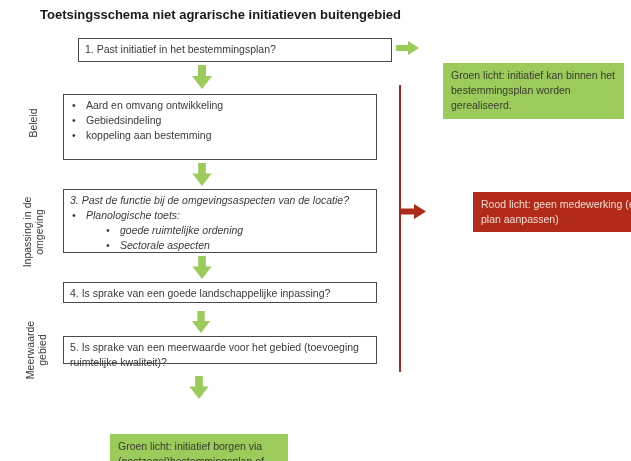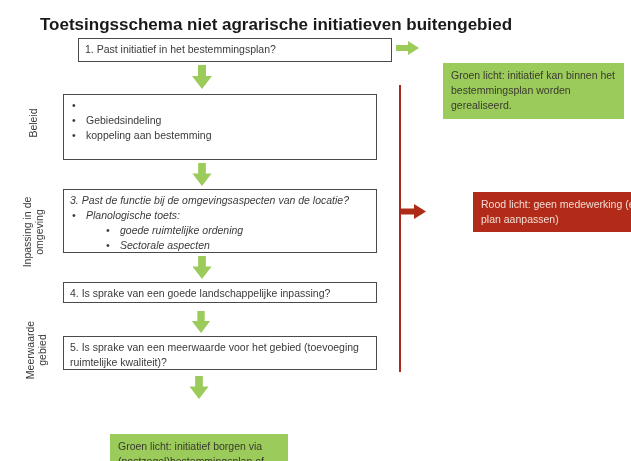--- a/index.html
+++ b/index.html
@@ -7,43 +7,43 @@
     position: relative;
     width: 631px;
     height: 461px;
     background: #ffffff;
     font-family: "Liberation Sans", sans-serif;
     color: #3a3a3a;
     overflow: hidden;
   }
   .title {
     position: absolute;
-    left: 40px; top: 15px;
-    font-size: 17px;
+    left: 40px; top: 7px;
+    font-size: 13px;
     font-weight: bold;
     color: #1a1a1a;
     white-space: nowrap;
   }
   .flow-box {
     position: absolute;
     left: 63px;
     width: 314px;
     background: #ffffff;
     border: 1px solid #4a4a4a;
     font-size: 10.5px;
     line-height: 15px;
     padding: 3px 6px;
     box-sizing: border-box;
     color: #3a3a3a;
   }
   .box-1 { top: 38px;  height: 24px; margin-left: 15px; }
   .box-2 { top: 94px;  height: 66px; }
   .box-3 { top: 189px; height: 64px; font-style: italic; }
   .box-4 { top: 282px; height: 21px; }
-  .box-5 { top: 336px; height: 34px; }
+  .box-5 { top: 336px; height: 28px; }
   .bullet { display: flex; }
   .bullet .bchar { width: 14px; flex: 0 0 14px; text-align: left; padding-left: 2px; }
   .bullet.sub { padding-left: 34px; }
   .section-label {
     position: absolute;
     display: flex;
     align-items: center;
     justify-content: center;
     text-align: center;
     font-size: 10.5px;
@@ -86,20 +86,21 @@
   <div class="section-label label-inpassing">Inpassing in de omgeving</div>
   <div class="section-label label-meerwaarde">Meerwaarde gebied</div>
 
   <div class="flow-box box-1">
     <div>1. Past initiatief in het bestemmingsplan?</div>
   </div>
 
   <div class="flow-box box-2">
     <div class="bullet">
       <span class="bchar">•</span>
+      <span>Aard en omvang ontwikkeling</span>
     </div>
     <div class="bullet">
       <span class="bchar">•</span>
       <span>Gebiedsindeling</span>
     </div>
     <div class="bullet">
       <span class="bchar">•</span>
       <span>koppeling aan bestemming</span>
     </div>
   </div>

